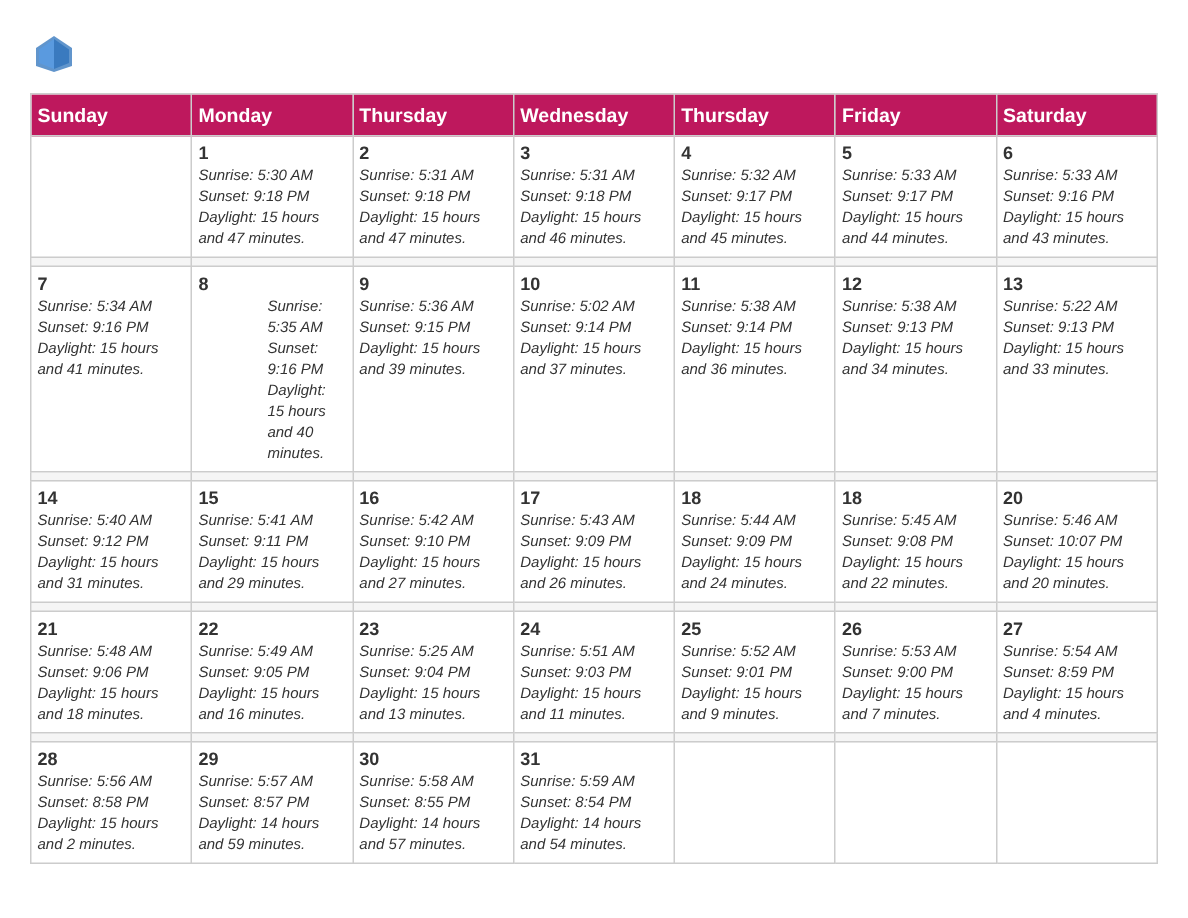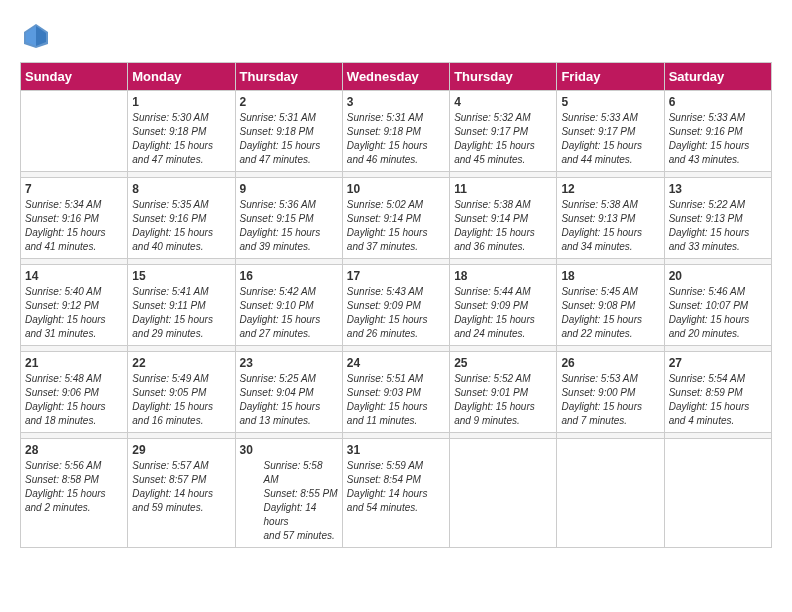--- a/index.html
+++ b/index.html
@@ -182,21 +182,21 @@
       <tr>
         <td>
           <div class="day-num">7</div>
           <div class="day-info" style="white-space: pre-line;">Sunrise: 5:34 AM
 Sunset: 9:16 PM
 Daylight: 15 hours
 and 41 minutes.</div>
         </td>
         <td>
           <div class="day-num">8</div>
-          <div class="day-info" style="white-space: pre-line;">Sunrise: 5:35 AM
+          <div class="day-info" style="white-space: pre-line; margin-left: 46px;">Sunrise: 5:35 AM
 Sunset: 9:16 PM
 Daylight: 15 hours
 and 40 minutes.</div>
         </td>
         <td>
           <div class="day-num">9</div>
           <div class="day-info" style="white-space: pre-line;">Sunrise: 5:36 AM
 Sunset: 9:15 PM
 Daylight: 15 hours
 and 39 minutes.</div>
@@ -369,21 +369,21 @@
         </td>
         <td>
           <div class="day-num">29</div>
           <div class="day-info" style="white-space: pre-line;">Sunrise: 5:57 AM
 Sunset: 8:57 PM
 Daylight: 14 hours
 and 59 minutes.</div>
         </td>
         <td>
           <div class="day-num">30</div>
-          <div class="day-info" style="white-space: pre-line; margin-left: 24px;">Sunrise: 5:58 AM
+          <div class="day-info" style="white-space: pre-line;">Sunrise: 5:58 AM
 Sunset: 8:55 PM
 Daylight: 14 hours
 and 57 minutes.</div>
         </td>
         <td>
           <div class="day-num">31</div>
           <div class="day-info" style="white-space: pre-line;">Sunrise: 5:59 AM
 Sunset: 8:54 PM
 Daylight: 14 hours
 and 54 minutes.</div>

